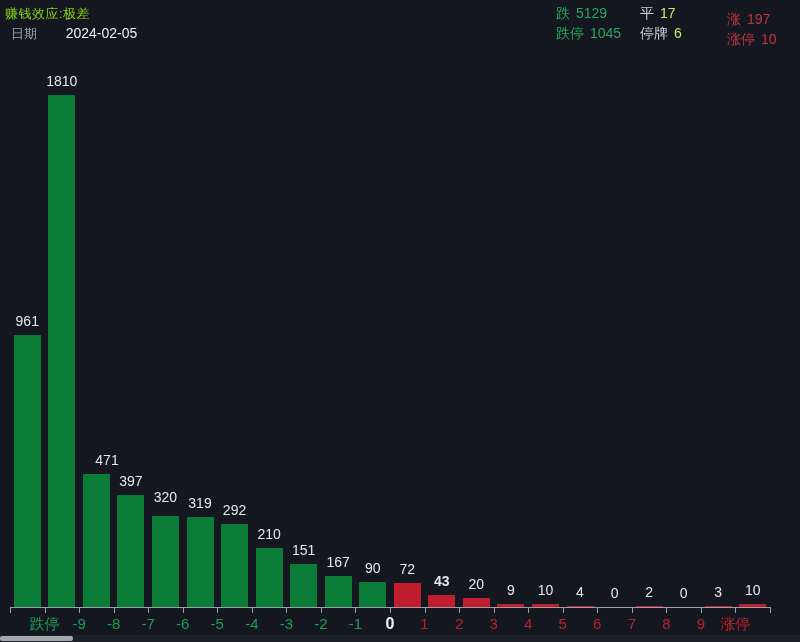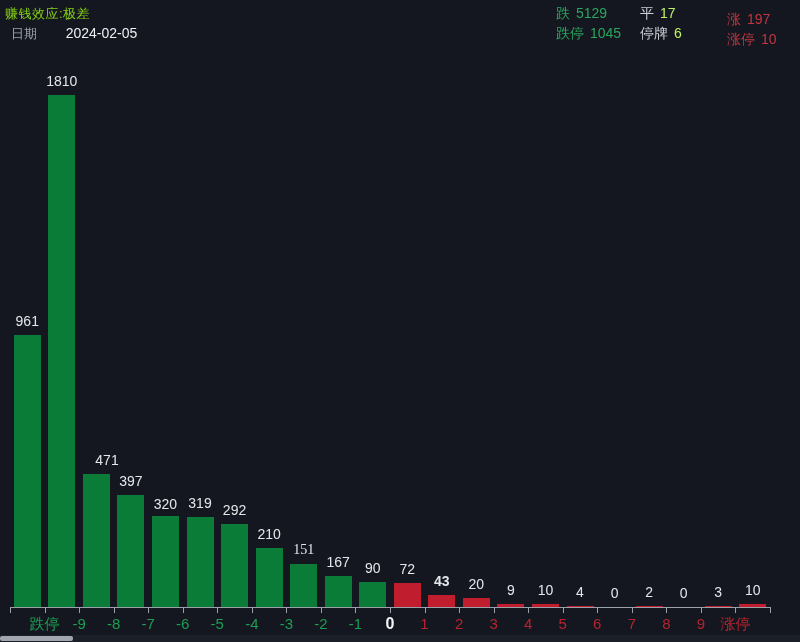--- a/index.html
+++ b/index.html
@@ -71,29 +71,29 @@
   <div class="bars" id="bars">
       <div class="bar" style="left: 3.77273px; height: 272px; background: rgb(11, 124, 55);"></div>
       <div class="bar-val" style="left: 17.2727px; bottom: 278px;">961</div>
       <div class="bar" style="left: 38.3182px; height: 512px; background: rgb(11, 124, 55);"></div>
       <div class="bar-val" style="left: 51.8182px; bottom: 518px;">1810</div>
       <div class="bar" style="left: 72.8636px; height: 133px; background: rgb(11, 124, 55);"></div>
       <div class="bar-val" style="left: 69px; bottom: 139px; margin-left: 28px;">471</div>
       <div class="bar" style="left: 107.409px; height: 112px; background: rgb(11, 124, 55);"></div>
       <div class="bar-val" style="left: 120.909px; bottom: 118px;">397</div>
       <div class="bar" style="left: 141.955px; height: 91px; background: rgb(11, 124, 55);"></div>
-      <div class="bar-val" style="left: 155.455px; bottom: 95px; margin-top: 12px;">320</div>
+      <div class="bar-val" style="left: 155.455px; bottom: 102px; margin-top: 12px;">320</div>
       <div class="bar" style="left: 176.5px; height: 90px; background: rgb(11, 124, 55);"></div>
       <div class="bar-val" style="left: 190px; bottom: 96px;">319</div>
       <div class="bar" style="left: 211.045px; height: 83px; background: rgb(11, 124, 55);"></div>
       <div class="bar-val" style="left: 224.545px; bottom: 89px;">292</div>
       <div class="bar" style="left: 245.591px; height: 59px; background: rgb(11, 124, 55);"></div>
       <div class="bar-val" style="left: 259.091px; bottom: 65px;">210</div>
       <div class="bar" style="left: 280.136px; height: 43px; background: rgb(11, 124, 55);"></div>
-      <div class="bar-val" style="left: 293.636px; bottom: 49px; font-family: Liberation Serif, serif;">151</div>
+      <div class="bar-val" style="left: 293.636px; bottom: 49px;">151</div>
       <div class="bar" style="left: 314.682px; height: 31px; background: rgb(11, 124, 55);"></div>
       <div class="bar-val" style="left: 328.182px; bottom: 37px;">167</div>
       <div class="bar" style="left: 349.227px; height: 25px; background: rgb(11, 124, 55);"></div>
       <div class="bar-val" style="left: 362.727px; bottom: 31px; text-align: right;">90</div>
       <div class="bar" style="left: 383.773px; height: 24px; background: rgb(192, 30, 46);"></div>
       <div class="bar-val" style="left: 397.273px; bottom: 30px;">72</div>
       <div class="bar" style="left: 418.318px; height: 12px; background: rgb(192, 30, 46);"></div>
       <div class="bar-val" style="left: 431.818px; bottom: 18px; font-weight: bold;">43</div>
       <div class="bar" style="left: 452.864px; height: 9px; background: rgb(192, 30, 46);"></div>
       <div class="bar-val" style="left: 466.364px; bottom: 15px;">20</div>

